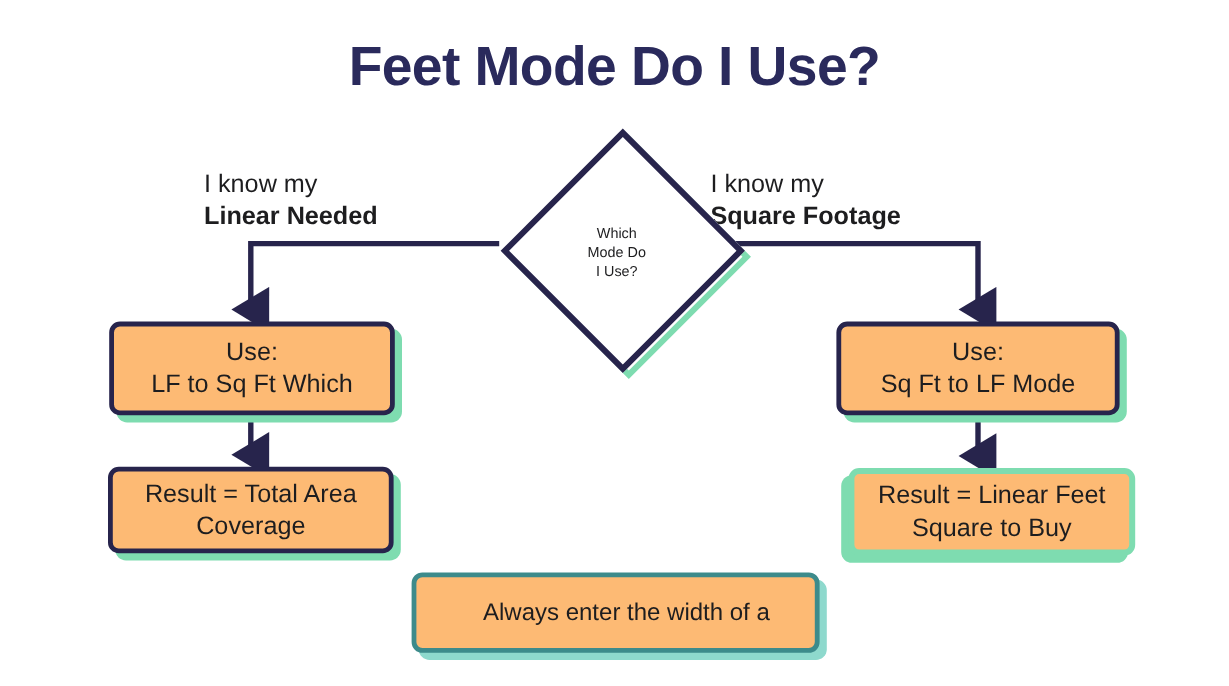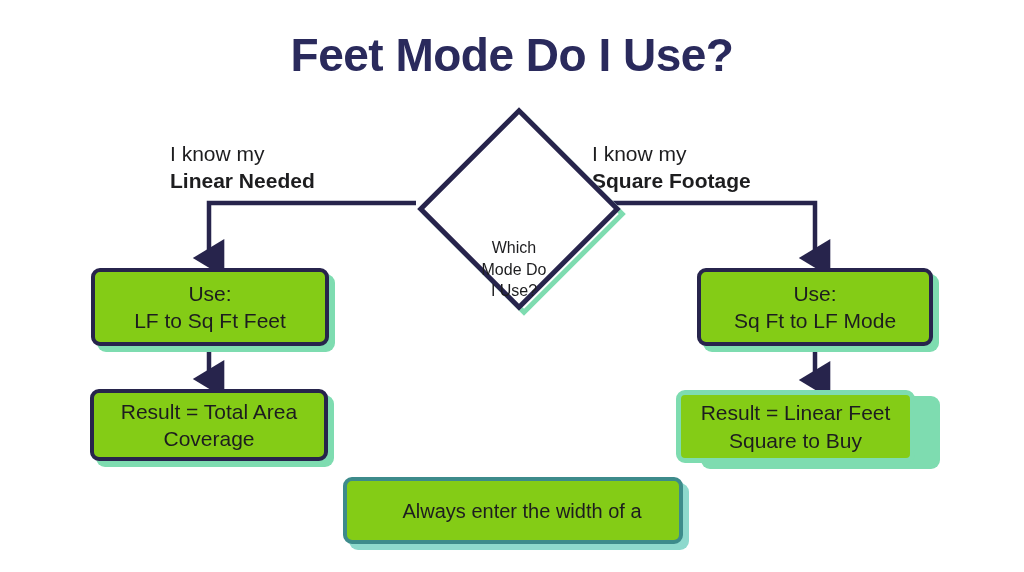--- a/index.html
+++ b/index.html
@@ -77,34 +77,34 @@
   }
   .diamond-text {
     position: absolute;
     left: 0;
     top: 0;
     width: 196px;
     height: 196px;
     display: flex;
     flex-direction: column;
     align-items: center;
-    justify-content: flex-end;
-    font-size: 16px;
+    justify-content: center;
+    font-size: 12px;
     line-height: 1.35;
     color: #1d1d1f;
     text-align: center;
     padding-top: 12px;
     box-sizing: border-box;
   }
 
   
   .node {
     position: absolute;
     box-sizing: border-box;
-    background: #84cc16;
+    background: #fdba74;
     border-radius: 9px;
     display: flex;
     flex-direction: column;
     align-items: center;
     justify-content: center;
     text-align: center;
     color: #1d1d1f;
     line-height: 1.30;
   }
   .node .ln { display: block; }
@@ -120,21 +120,21 @@
 
   #box-lf-mode     { left: 91px;  top: 268px; width: 238px; height: 78px; font-size: 21px; }
   #shadow-lf-mode  { left: 97px;  top: 274px; width: 238px; height: 78px; }
 
   #box-lf-result     { left: 90px; top: 389px; width: 238px; height: 72px; font-size: 21px; }
   #shadow-lf-result  { left: 96px; top: 395px; width: 238px; height: 72px; }
 
   #box-sf-mode     { left: 697px; top: 268px; width: 236px; height: 78px; font-size: 21px; }
   #shadow-sf-mode  { left: 703px; top: 274px; width: 236px; height: 78px; }
 
-  #box-sf-result     { left: 676px; top: 390px; width: 239px; height: 73px; font-size: 21px; align-items: center; }
+  #box-sf-result     { left: 707px; top: 390px; width: 239px; height: 73px; font-size: 21px; align-items: center; }
   #shadow-sf-result  { left: 701px; top: 396px; width: 239px; height: 73px; }
 
   #box-note     { left: 343px; top: 477px; width: 340px; height: 67px; font-size: 20px; padding-left: 18px; }
   #shadow-note  { left: 349px; top: 483px; width: 340px; height: 67px; background: #8ed9cd; }
 
   
   .conn {
     position: absolute;
     left: 0;
     top: 0;
@@ -182,21 +182,21 @@
     <div class="diamond-text">
       <span>Which</span>
       <span>Mode Do</span>
       <span>I Use?</span>
     </div>
   </div>
 
   <div class="node-shadow" id="shadow-lf-mode"></div>
   <div class="node navy" id="box-lf-mode">
     <span class="ln">Use:</span>
-    <span class="ln">LF to Sq Ft Feet</span>
+    <span class="ln">LF to Sq Ft Which</span>
   </div>
 
   <div class="node-shadow" id="shadow-lf-result"></div>
   <div class="node navy" id="box-lf-result">
     <span class="ln">Result = Total Area</span>
     <span class="ln">Coverage</span>
   </div>
 
   <div class="node-shadow" id="shadow-sf-mode"></div>
   <div class="node navy" id="box-sf-mode">

